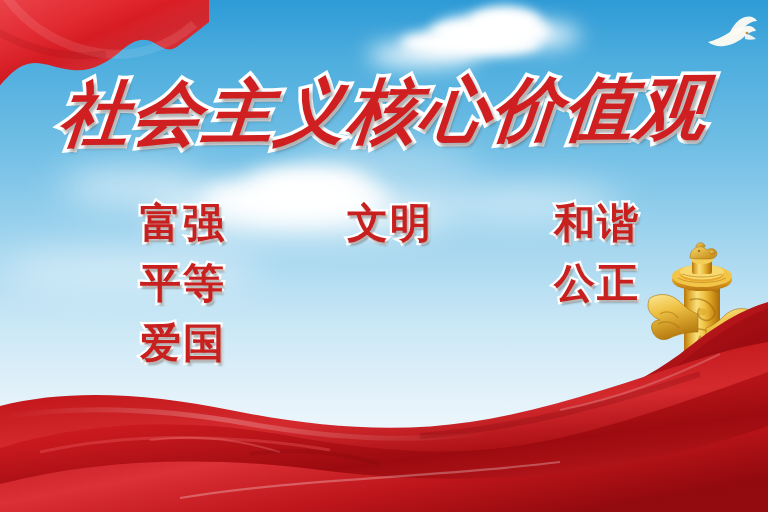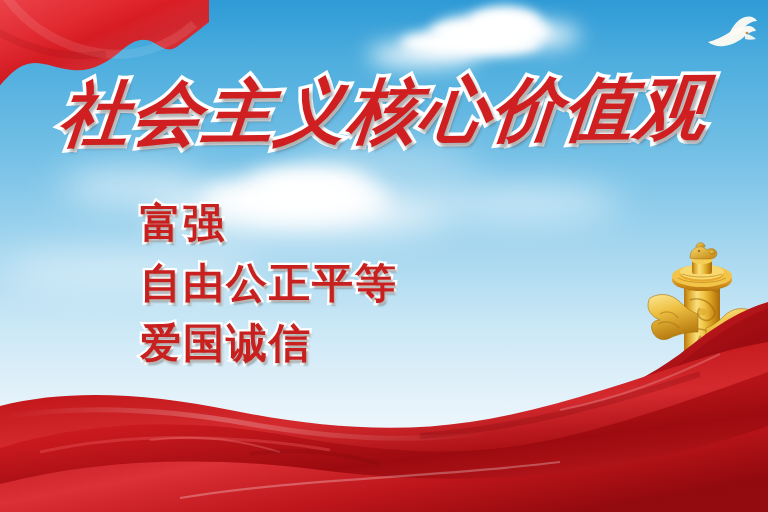--- a/index.html
+++ b/index.html
@@ -83,21 +83,21 @@
   
   .values {
     position: absolute;
     left: 140px;
     top: 202px;
     width: 500px;
     z-index: 7;
   }
   .values-row {
     display: flex;
-    justify-content: flex-start;
+    justify-content: space-between;
     margin-bottom: 17px;
   }
   .values-row:last-child { margin-bottom: 0; }
   .value-word {
     font-family: "DejaVu Sans", "Liberation Sans", sans-serif;
     font-size: 41px;
     line-height: 1.05;
     font-weight: 700;
     letter-spacing: 2px;
     color: #c8201f;
@@ -184,31 +184,31 @@
   </svg>
 
   <div class="headline">
     <span class="hl-text">社会主义核心价值观</span>
   </div>
 
   <div class="values">
 
     <div class="values-row">
       <span class="value-word">富强</span>
+      <span class="value-word">文明</span>
+      <span class="value-word">和谐</span>
     </div>
 
     <div class="values-row">
-      <span class="value-word">自由</span>
+      <span class="value-word">平等</span>
       <span class="value-word">公正</span>
-      <span class="value-word">平等</span>
     </div>
 
     <div class="values-row">
       <span class="value-word">爱国</span>
-      <span class="value-word">诚信</span>
     </div>
 
   </div>
 
   <svg class="huabiao" viewBox="0 0 128 200">
     <defs>
       <linearGradient id="goldCol" x1="0" y1="0" x2="1" y2="0">
         <stop offset="0%" stop-color="#b5760f"></stop>
         <stop offset="14%" stop-color="#dda72c"></stop>
         <stop offset="36%" stop-color="#f9e07e"></stop>

